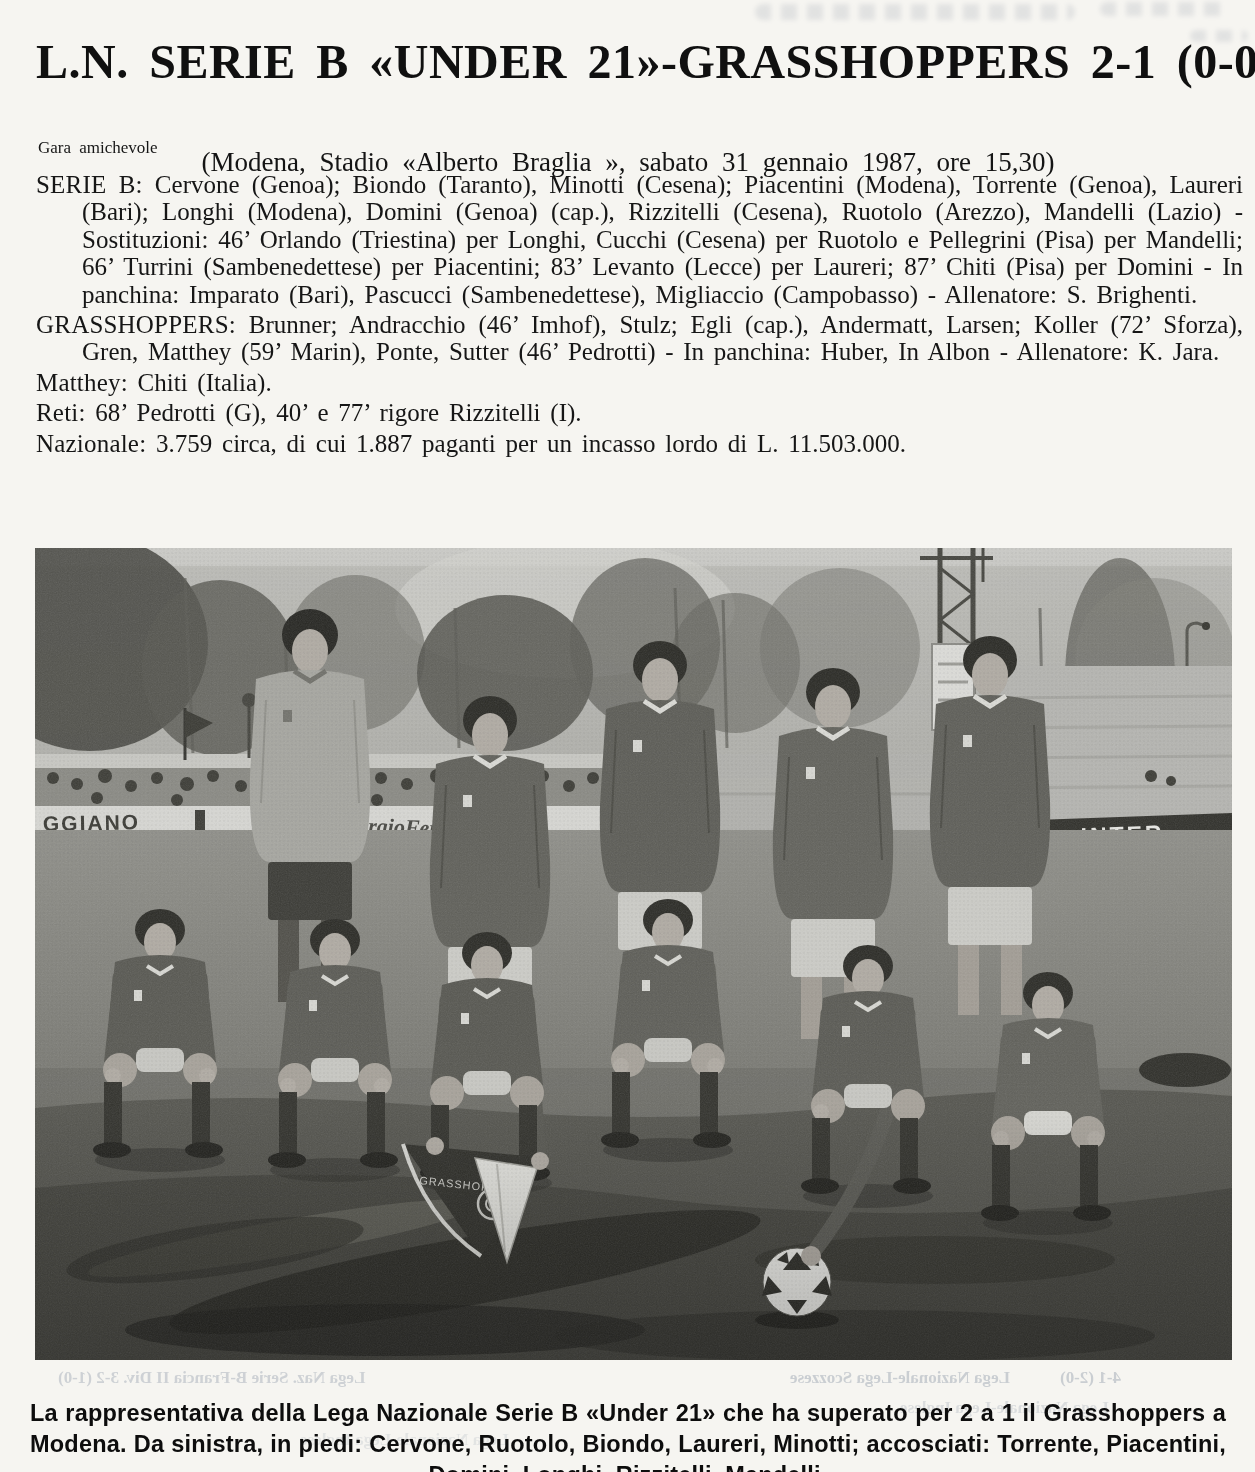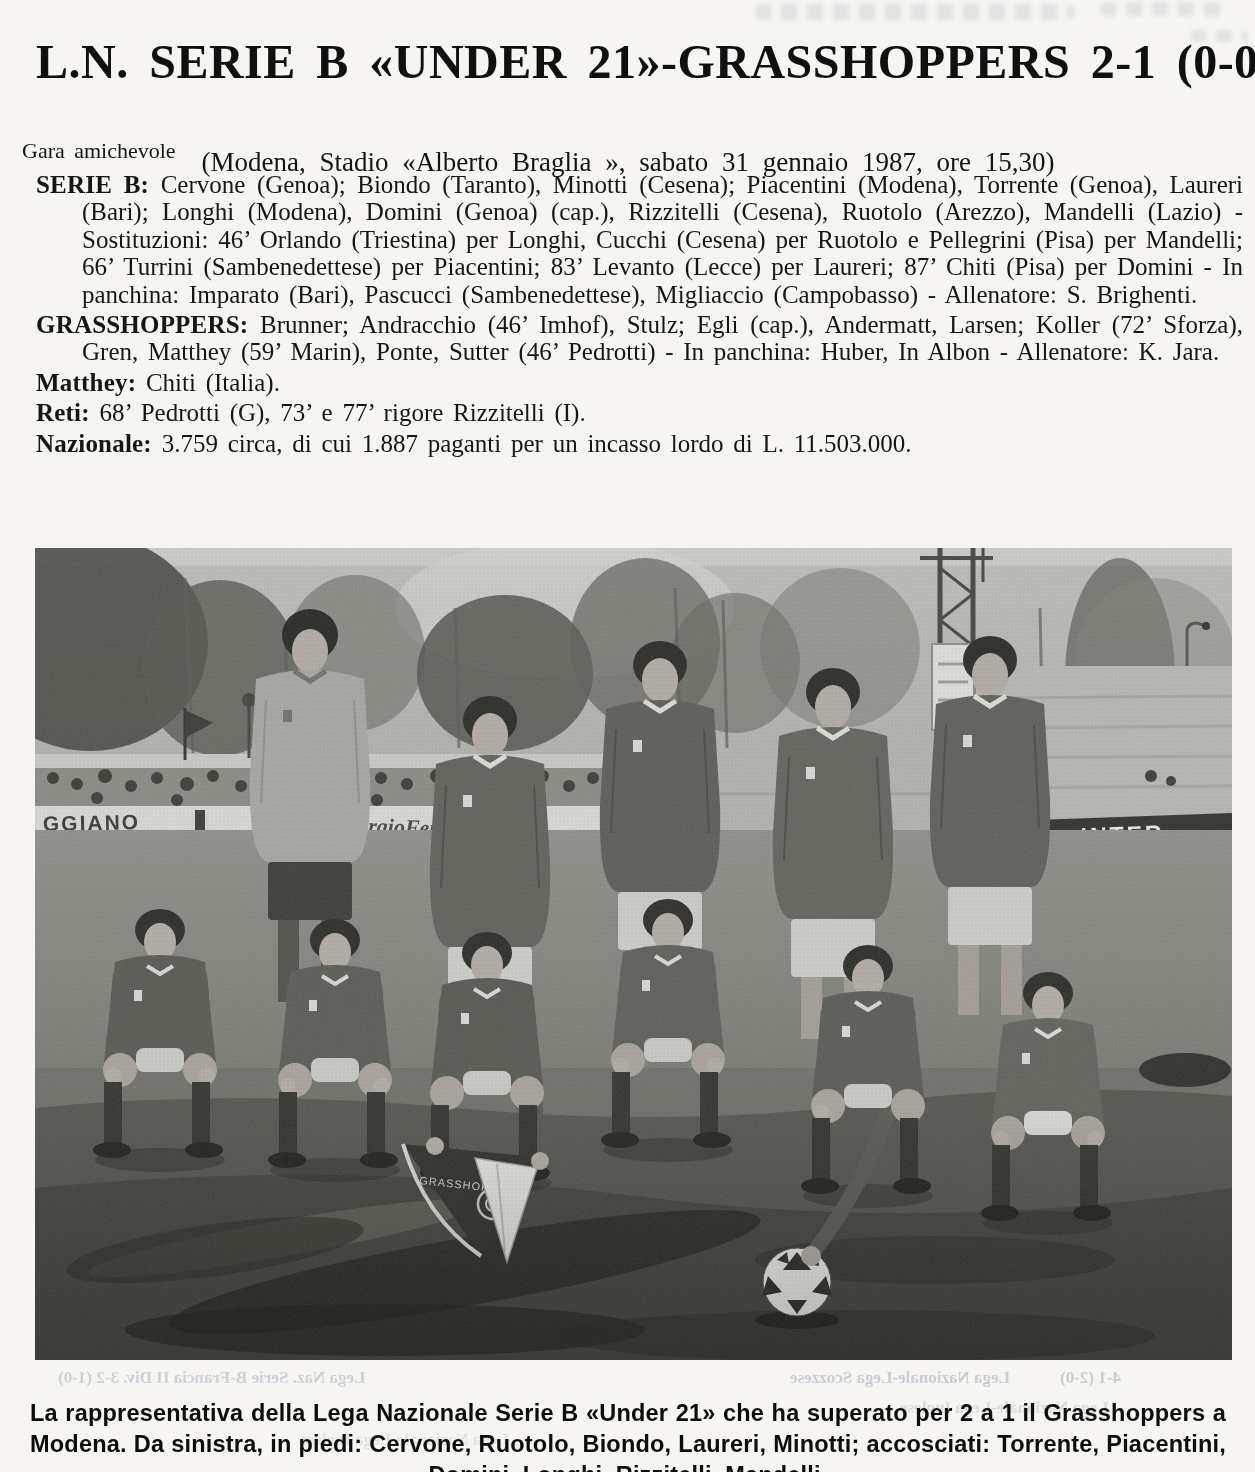--- a/index.html
+++ b/index.html
@@ -4,26 +4,26 @@
 <style>
   html,body{margin:0;padding:0;background:#e8e7e3;}
   .page{position:relative;width:1255px;height:1472px;background:#f6f5f1;overflow:hidden;
         font-family:"Liberation Serif",serif;color:#161616;}
   .page *{box-sizing:border-box;}
 
   .title{position:absolute;left:36px;top:34px;width:1214px;font-weight:700;font-size:48px;
          letter-spacing:.5px;word-spacing:8px;white-space:nowrap;color:#101010;}
   .subtitle{position:absolute;left:0;top:100px;width:1100px;text-align:center;font-size:27px;
             word-spacing:7px;color:#141414;}
-  .gara{position:absolute;left:22px;top:138px;font-size:22px;word-spacing:4px;}
+  .gara{position:absolute;left:38px;top:138px;font-size:17px;word-spacing:4px;}
 
   .report{position:absolute;left:36px;top:171px;width:1207px;font-size:25px;line-height:27.4px;
           text-align:justify;word-spacing:3.5px;}
   .para{margin:0 0 3px 0;padding-left:46px;text-indent:-46px;}
-  .para b{font-weight:700;letter-spacing:.2px;}
+  .para b{font-weight:400;letter-spacing:.2px;}
 
   .photo-wrap{position:absolute;left:35px;top:548px;width:1197px;height:812px;background:#b9b9b5;}
   .photo-wrap svg{display:block;}
 
   .caption{position:absolute;left:30px;top:1374px;width:1196px;z-index:3;
            font-family:"Liberation Sans",sans-serif;font-weight:700;font-size:23.5px;
            line-height:31px;text-align:justify;text-align-last:center;color:#0d0d0d;letter-spacing:.2px;}
 
   .mirror{position:absolute;transform:scaleX(-1);font-family:"Liberation Serif",serif;
           font-weight:700;font-size:17px;color:#8e99a8;filter:blur(.5px);white-space:nowrap;z-index:1;}
@@ -40,21 +40,21 @@
   <div class="smudge" style="left:1190px;top:30px;width:58px;height:12px;"></div>
 
   <div class="title">L.N. SERIE B «UNDER 21»-GRASSHOPPERS 2-1 (0-0)</div>
   <div class="subtitle" style="left:78px;margin-top:47px;">(Modena, Stadio «Alberto Braglia », sabato 31 gennaio 1987, ore 15,30)</div>
   <div class="gara">Gara amichevole</div>
 
   <div class="report">
     <p class="para"><b>SERIE B:</b> <span>Cervone (Genoa); Biondo (Taranto), Minotti (Cesena); Piacentini (Modena), Torrente (Genoa), Laureri (Bari); Longhi (Modena), Domini (Genoa) (cap.), Rizzitelli (Cesena), Ruotolo (Arezzo), Mandelli (Lazio) - Sostituzioni: 46’ Orlando (Triestina) per Longhi, Cucchi (Cesena) per Ruotolo e Pellegrini (Pisa) per Mandelli; 66’ Turrini (Sambenedettese) per Piacentini; 83’ Levanto (Lecce) per Laureri; 87’ Chiti (Pisa) per Domini - In panchina: Imparato (Bari), Pascucci (Sambenedettese), Migliaccio (Campobasso) - Allenatore: S. Brighenti.</span></p>
     <p class="para"><b>GRASSHOPPERS:</b> <span>Brunner; Andracchio (46’ Imhof), Stulz; Egli (cap.), Andermatt, Larsen; Koller (72’ Sforza), Gren, Matthey (59’ Marin), Ponte, Sutter (46’ Pedrotti) - In panchina: Huber, In Albon - Allenatore: K. Jara.</span></p>
     <p class="para"><b>Matthey:</b> <span>Chiti (Italia).</span></p>
-    <p class="para"><b>Reti:</b> <span>68’ Pedrotti (G), 73’ e 77’ rigore Rizzitelli (I).</span></p>
+    <p class="para"><b>Reti:</b> <span>68’ Pedrotti (G), 40’ e 77’ rigore Rizzitelli (I).</span></p>
     <p class="para"><b>Nazionale:</b> <span>3.759 circa, di cui 1.887 paganti per un incasso lordo di L. 11.503.000.</span></p>
   </div>
 
   <div class="photo-wrap">
   <svg width="1197" height="812" viewBox="0 0 1197 812" xmlns="http://www.w3.org/2000/svg">
     <defs>
       <linearGradient id="sky" x1="0" y1="0" x2="0" y2="1">
         <stop offset="0" stop-color="#cbcbc7"></stop>
             <stop offset="1" stop-color="#b2b2ae"></stop>
       </linearGradient>

